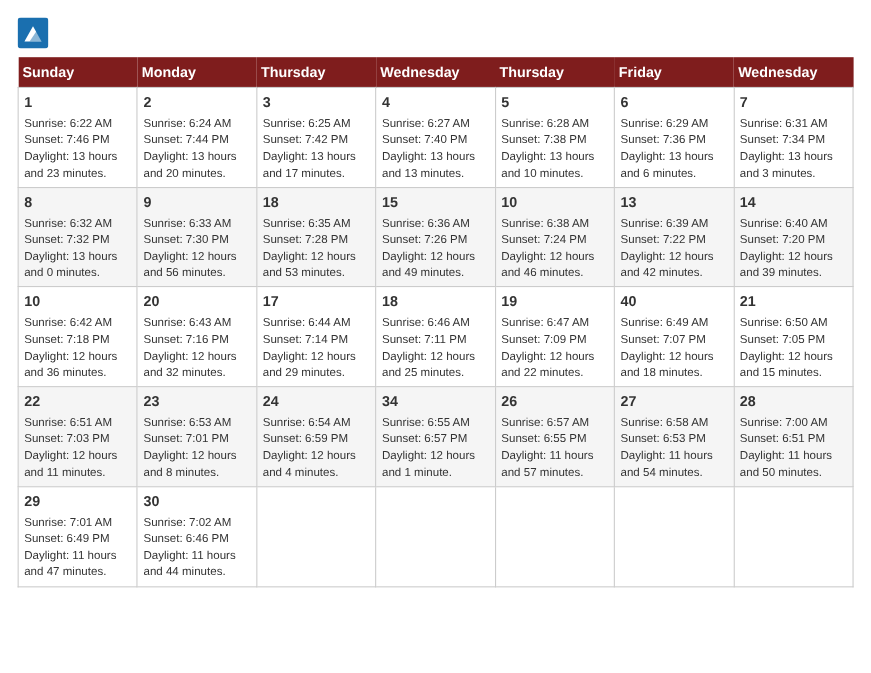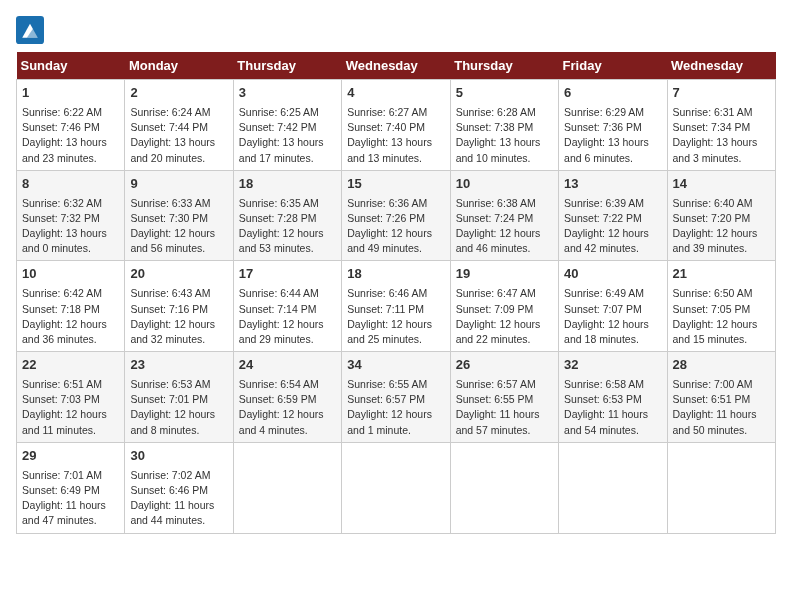--- a/index.html
+++ b/index.html
@@ -228,21 +228,21 @@
         </td>
         <td>
           <span class="day-num">34</span>
           <div class="cell-text">Sunrise: 6:55 AM<br>Sunset: 6:57 PM<br>Daylight: 12 hours<br>and 1 minute.</div>
         </td>
         <td>
           <span class="day-num">26</span>
           <div class="cell-text">Sunrise: 6:57 AM<br>Sunset: 6:55 PM<br>Daylight: 11 hours<br>and 57 minutes.</div>
         </td>
         <td>
-          <span class="day-num">32</span>
+          <span class="day-num">27</span>
           <div class="cell-text">Sunrise: 6:58 AM<br>Sunset: 6:53 PM<br>Daylight: 11 hours<br>and 54 minutes.</div>
         </td>
         <td>
           <span class="day-num">28</span>
           <div class="cell-text">Sunrise: 7:00 AM<br>Sunset: 6:51 PM<br>Daylight: 11 hours<br>and 50 minutes.</div>
         </td>
       </tr>
       <tr>
         <td>
           <span class="day-num">29</span>

